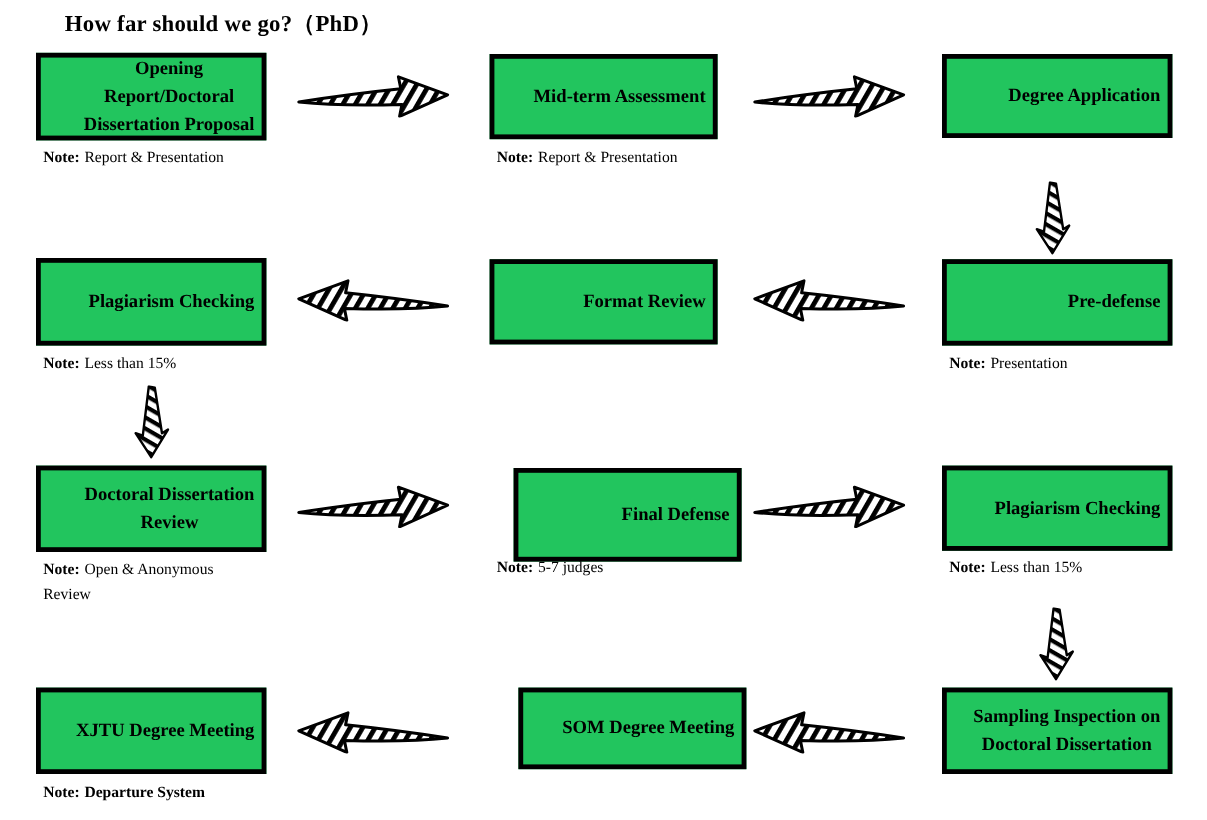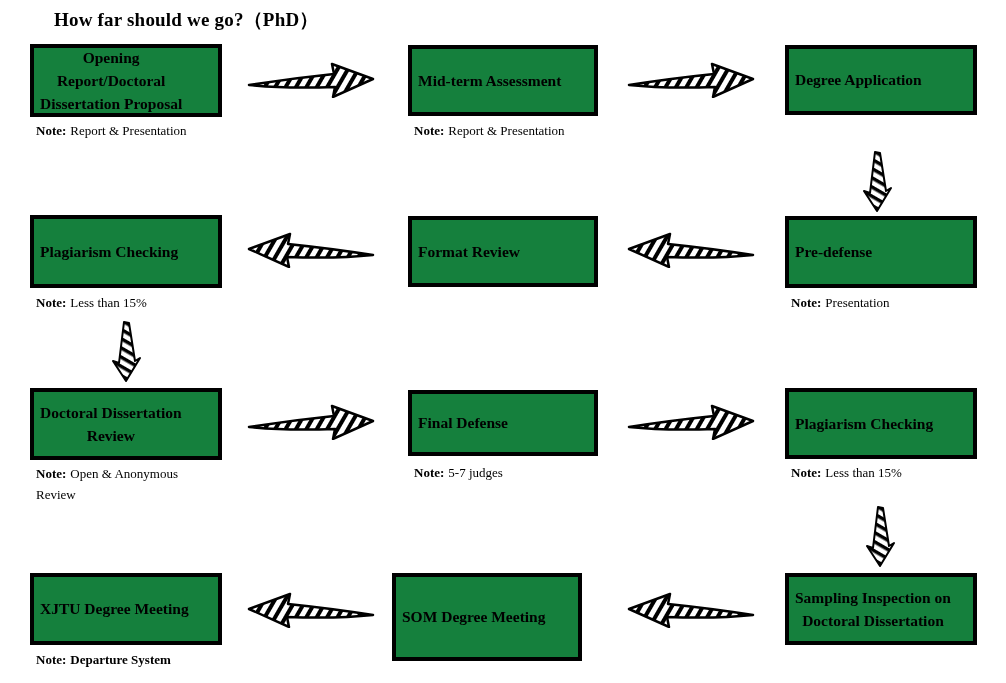--- a/index.html
+++ b/index.html
@@ -5,22 +5,22 @@
   html, body { margin:0; padding:0; background:#ffffff; }
   .canvas {
     position:relative; width:1006px; height:683px; background:#ffffff;
     font-family:"Liberation Serif", serif; color:#000000; overflow:hidden;
   }
   .title {
     position:absolute; left:54px; top:7px;
     font-size:19px; font-weight:bold; letter-spacing:0.2px;
   }
   .box {
-    position:absolute; border:4px solid #000000; background:#15803d;
-    display:flex; align-items:center; justify-content:flex-start; text-align:center;
+    position:absolute; border:4px solid #000000; background:#22c55e;
+    display:flex; align-items:center; justify-content:flex-end; text-align:center;
     box-sizing:border-box;
   }
   .box-label {
     font-weight:bold; font-size:15.5px; line-height:1.5;
     white-space:pre-line; padding:0 6px;
   }
   .note { position:absolute; font-size:13px; line-height:1.6; }
   .note-prefix { font-weight:bold; margin-right:4px; }
   .note-text { white-space:pre-line; }
   .note-bold .note-text { font-weight:bold; }
@@ -114,21 +114,21 @@
   </div>
   <div class="note" style="left:36px;top:464px;width:178px">
     <span class="note-prefix">Note:</span><span class="note-text">Open &amp; Anonymous
 Review</span>
   </div>
 
   <svg class="arrow" style="left:247px;top:402px" width="128" height="38" viewBox="0 0 128 38">
     <path d="M2 25 C28 21 58 17 87 14 L85 4 L126 19 L86 37 L88 27 C58 28 30 28 2 25 Z" fill="url(#hatchH)" stroke="#000000" stroke-width="2.5" stroke-linejoin="round"></path>
   </svg>
 
-  <div class="box" style="left:408px;top:390px;width:190px;height:66px">
+  <div class="box" style="left:428px;top:390px;width:190px;height:78px">
     <span class="box-label">Final Defense</span>
   </div>
   <div class="note" style="left:414px;top:463px;width:210px">
     <span class="note-prefix">Note:</span><span class="note-text">5-7 judges</span>
   </div>
 
   <svg class="arrow" style="left:627px;top:402px" width="128" height="38" viewBox="0 0 128 38">
     <path d="M2 25 C28 21 58 17 87 14 L85 4 L126 19 L86 37 L88 27 C58 28 30 28 2 25 Z" fill="url(#hatchH)" stroke="#000000" stroke-width="2.5" stroke-linejoin="round"></path>
   </svg>
 
@@ -147,21 +147,21 @@
     <span class="box-label">XJTU Degree Meeting</span>
   </div>
   <div class="note note-bold" style="left:36px;top:650px;width:210px">
     <span class="note-prefix">Note:</span><span class="note-text">Departure System</span>
   </div>
 
   <svg class="arrow" style="left:247px;top:590px" width="128" height="38" viewBox="0 0 128 38">
     <path d="M126 25 C100 21 70 17 41 14 L43 4 L2 19 L42 37 L40 27 C70 28 98 28 126 25 Z" fill="url(#hatchH)" stroke="#000000" stroke-width="2.5" stroke-linejoin="round"></path>
   </svg>
 
-  <div class="box" style="left:392px;top:573px;width:190px;height:88px">
+  <div class="box" style="left:432px;top:573px;width:190px;height:68px">
     <span class="box-label">SOM Degree Meeting</span>
   </div>
 
   <svg class="arrow" style="left:627px;top:590px" width="128" height="38" viewBox="0 0 128 38">
     <path d="M126 25 C100 21 70 17 41 14 L43 4 L2 19 L42 37 L40 27 C70 28 98 28 126 25 Z" fill="url(#hatchH)" stroke="#000000" stroke-width="2.5" stroke-linejoin="round"></path>
   </svg>
 
   <div class="box" style="left:785px;top:573px;width:192px;height:72px">
     <span class="box-label">Sampling Inspection on
 Doctoral Dissertation</span>

